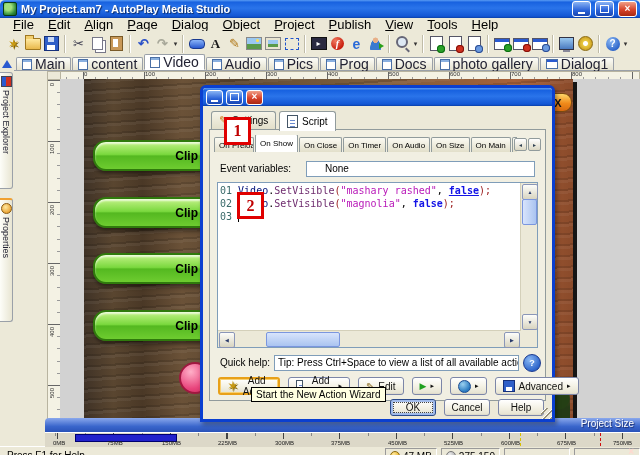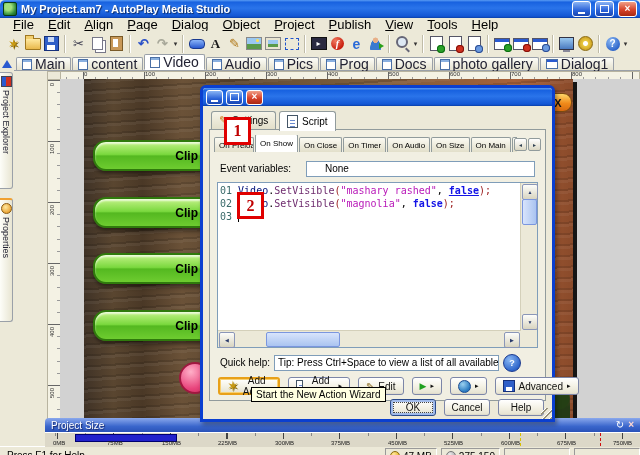--- a/index.html
+++ b/index.html
@@ -203,21 +203,21 @@
   .sbbtn{position:absolute;width:14px;height:14px;margin:1px;border:1px solid #8a96b8;border-radius:2px;
     background:linear-gradient(180deg,#fdfdfa,#d8d4c0);display:flex;align-items:center;justify-content:center;
     font-size:5px;color:#2a3a6a;}
   .sbthumb{position:absolute;border:1px solid #7a96df;border-radius:2px;
     background:linear-gradient(90deg,#d8e4fc,#aac4f0);}
   #vsb .up{top:0;left:0;} #vsb .down{bottom:0;left:0;}
   #vsb .sbthumb{left:1px;top:16px;width:13px;height:24px;}
   #hsb .left{left:0;top:0;} #hsb .right{right:0;top:0;}
   #hsb .sbthumb{top:1px;left:48px;width:72px;height:13px;background:linear-gradient(180deg,#d8e4fc,#aac4f0);}
   
-  #qhrow{position:absolute;left:10px;right:24px;top:224px;height:17px;display:flex;align-items:center;gap:4px;text-align:center;}
+  #qhrow{position:absolute;left:10px;right:4px;top:224px;height:17px;display:flex;align-items:center;gap:4px;text-align:center;}
   #qh-field{flex:1;height:14px;display:flex;align-items:center;padding:0 3px;overflow:hidden;white-space:nowrap;}
   #qh-btn{width:16px;height:16px;border-radius:50%;border:1px solid #1a3a90;flex:0 0 auto;
     background:radial-gradient(circle at 35% 30%,#8ab8f4,#2a62c8 75%);color:#fff;font-weight:bold;font-size:9px;
     display:flex;align-items:center;justify-content:center;}
   
   #actrow{position:absolute;left:8px;right:6px;top:246px;height:20px;display:flex;align-items:center;gap:8px;}
   .xpbtn{height:18px;background:linear-gradient(180deg,#fff,#f4f2e6 50%,#e8e5d4 90%,#dcd8c8);
     border:1px solid #7c86a8;border-radius:3px;font-size:10px;color:#111;
     display:inline-flex;align-items:center;justify-content:center;gap:4px;padding:0 7px;}
   #btn-addaction{border:2px solid #e8a018;box-shadow:0 0 0 1px #f8d070 inset;}
@@ -232,22 +232,22 @@
   #tooltip{position:absolute;left:48px;top:281px;height:13px;background:#ffffe1;border:1px solid #000;
     padding:0 4px;display:flex;align-items:center;font-size:10px;z-index:25;white-space:nowrap;}
   
   #dlg-footer{position:absolute;right:8px;top:293px;display:flex;gap:8px;}
   #dlg-footer .xpbtn{width:46px;height:17px;padding:0;}
   #btn-ok{border-color:#2a4a8a;box-shadow:inset 0 0 1px 2px #9db9eb;outline:1px dotted #444;outline-offset:-4px;}
   #grip{position:absolute;right:0;top:302px;width:11px;height:11px;
     background:repeating-linear-gradient(135deg,transparent 0 3px,#fff 3px 4px,#98927a 4px 5px);}
   
   #psize{position:absolute;left:45px;right:0;top:418px;height:28px;z-index:6;}
-  #psize-hdr{height:14px;border-radius:4px 0 0 0;display:flex;align-items:center;padding:0 6px;gap:4px;
-    background:linear-gradient(180deg,#8aa8ec,#3a66cc 60%,#2a52b8);}
+  #psize-hdr{height:14px;border-radius:4px 0 0 0;display:flex;align-items:flex-end;padding:0 6px;gap:4px;
+    background:linear-gradient(180deg,#8aa8ec,#3a66cc 60%,#2a52b8);flex-direction:column;}
   #psize-hdr .ptitle{color:#fff;font-size:10px;flex:1;text-shadow:1px 1px 1px #1a2a6a;}
   #psize-hdr .hic{color:#fff;font-size:10px;line-height:1;}
   #psize-hdr .hic.x{color:#ffd8d0;font-weight:bold;}
   #psize-ruler{position:relative;height:14px;background:#dcd8c8;border-top:1px solid #fff;
     background-image:repeating-linear-gradient(90deg,#444 0 1px,transparent 1px 56.5px),
       repeating-linear-gradient(90deg,#888 0 1px,transparent 1px 28.25px);
     background-position:12px 0,12px 0;background-size:100% 6px,100% 3px;background-repeat:repeat-x;}
   #psize-bar{position:absolute;left:30px;top:1px;width:100px;height:6px;background:#2222cc;border:1px solid #000070;}
   .mbl{position:absolute;top:7px;font-size:6px;color:#222;}
   .capline{position:absolute;top:0;height:13px;border-left:1px dashed #d8c000;}

